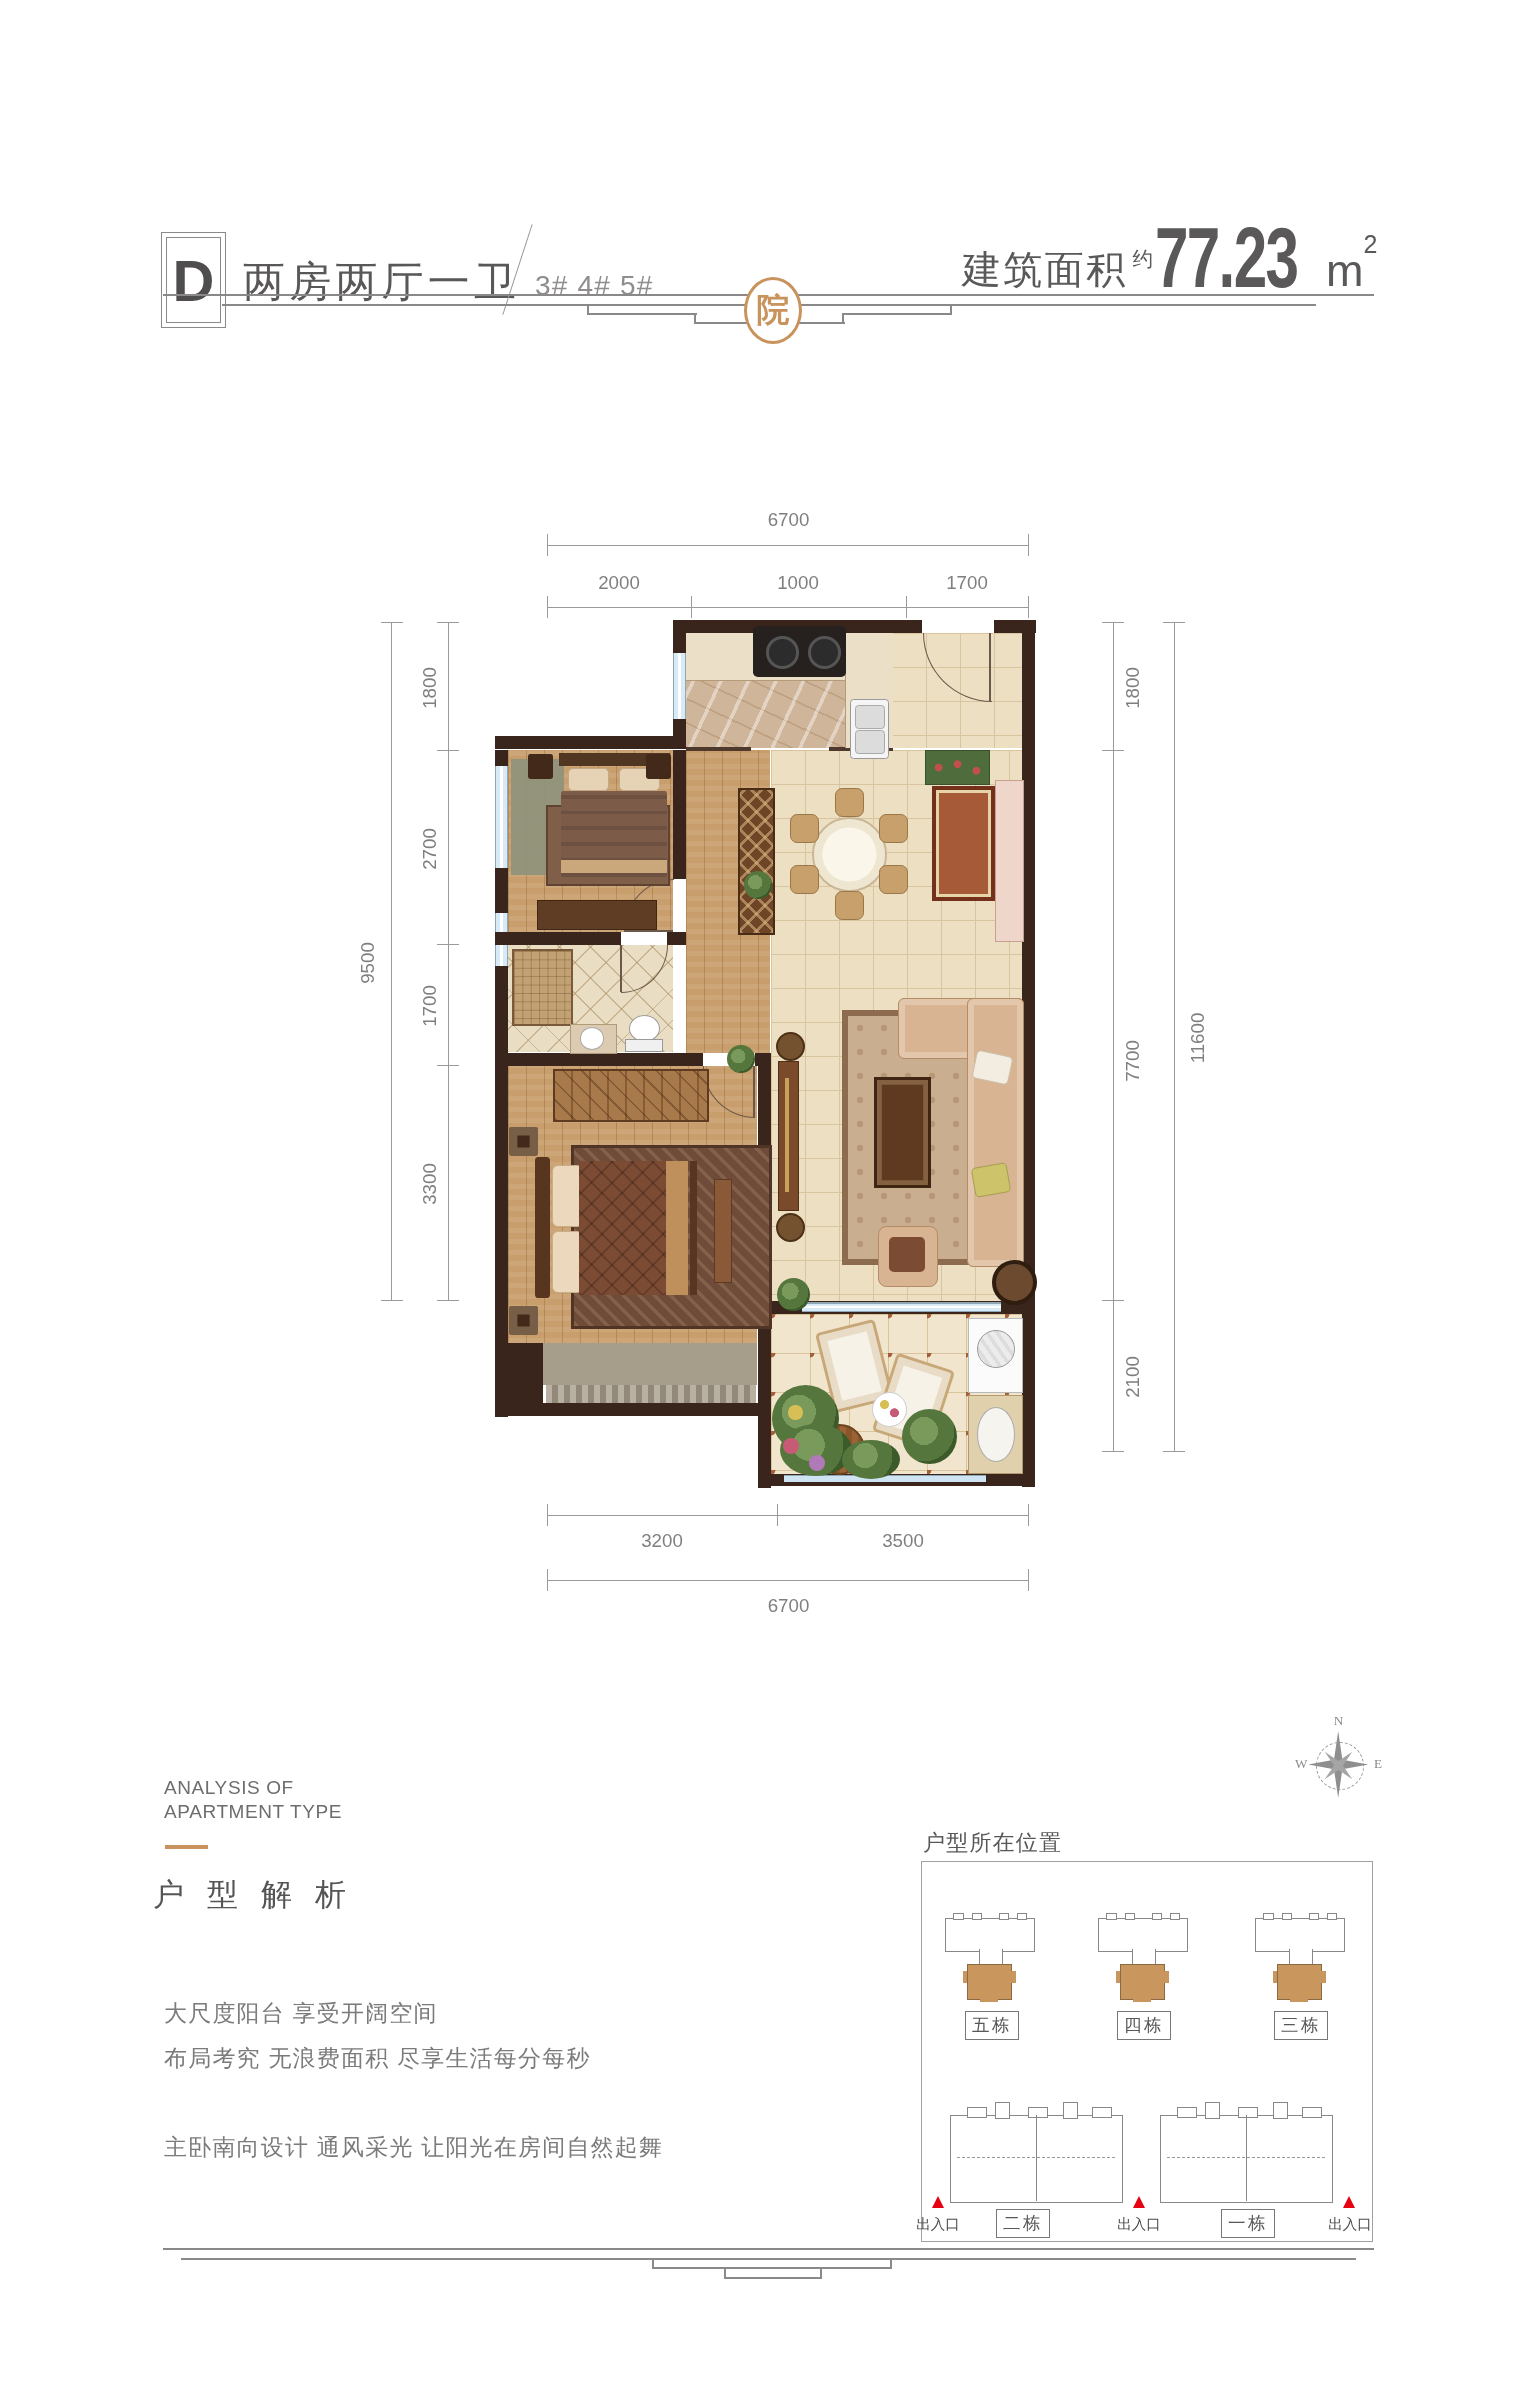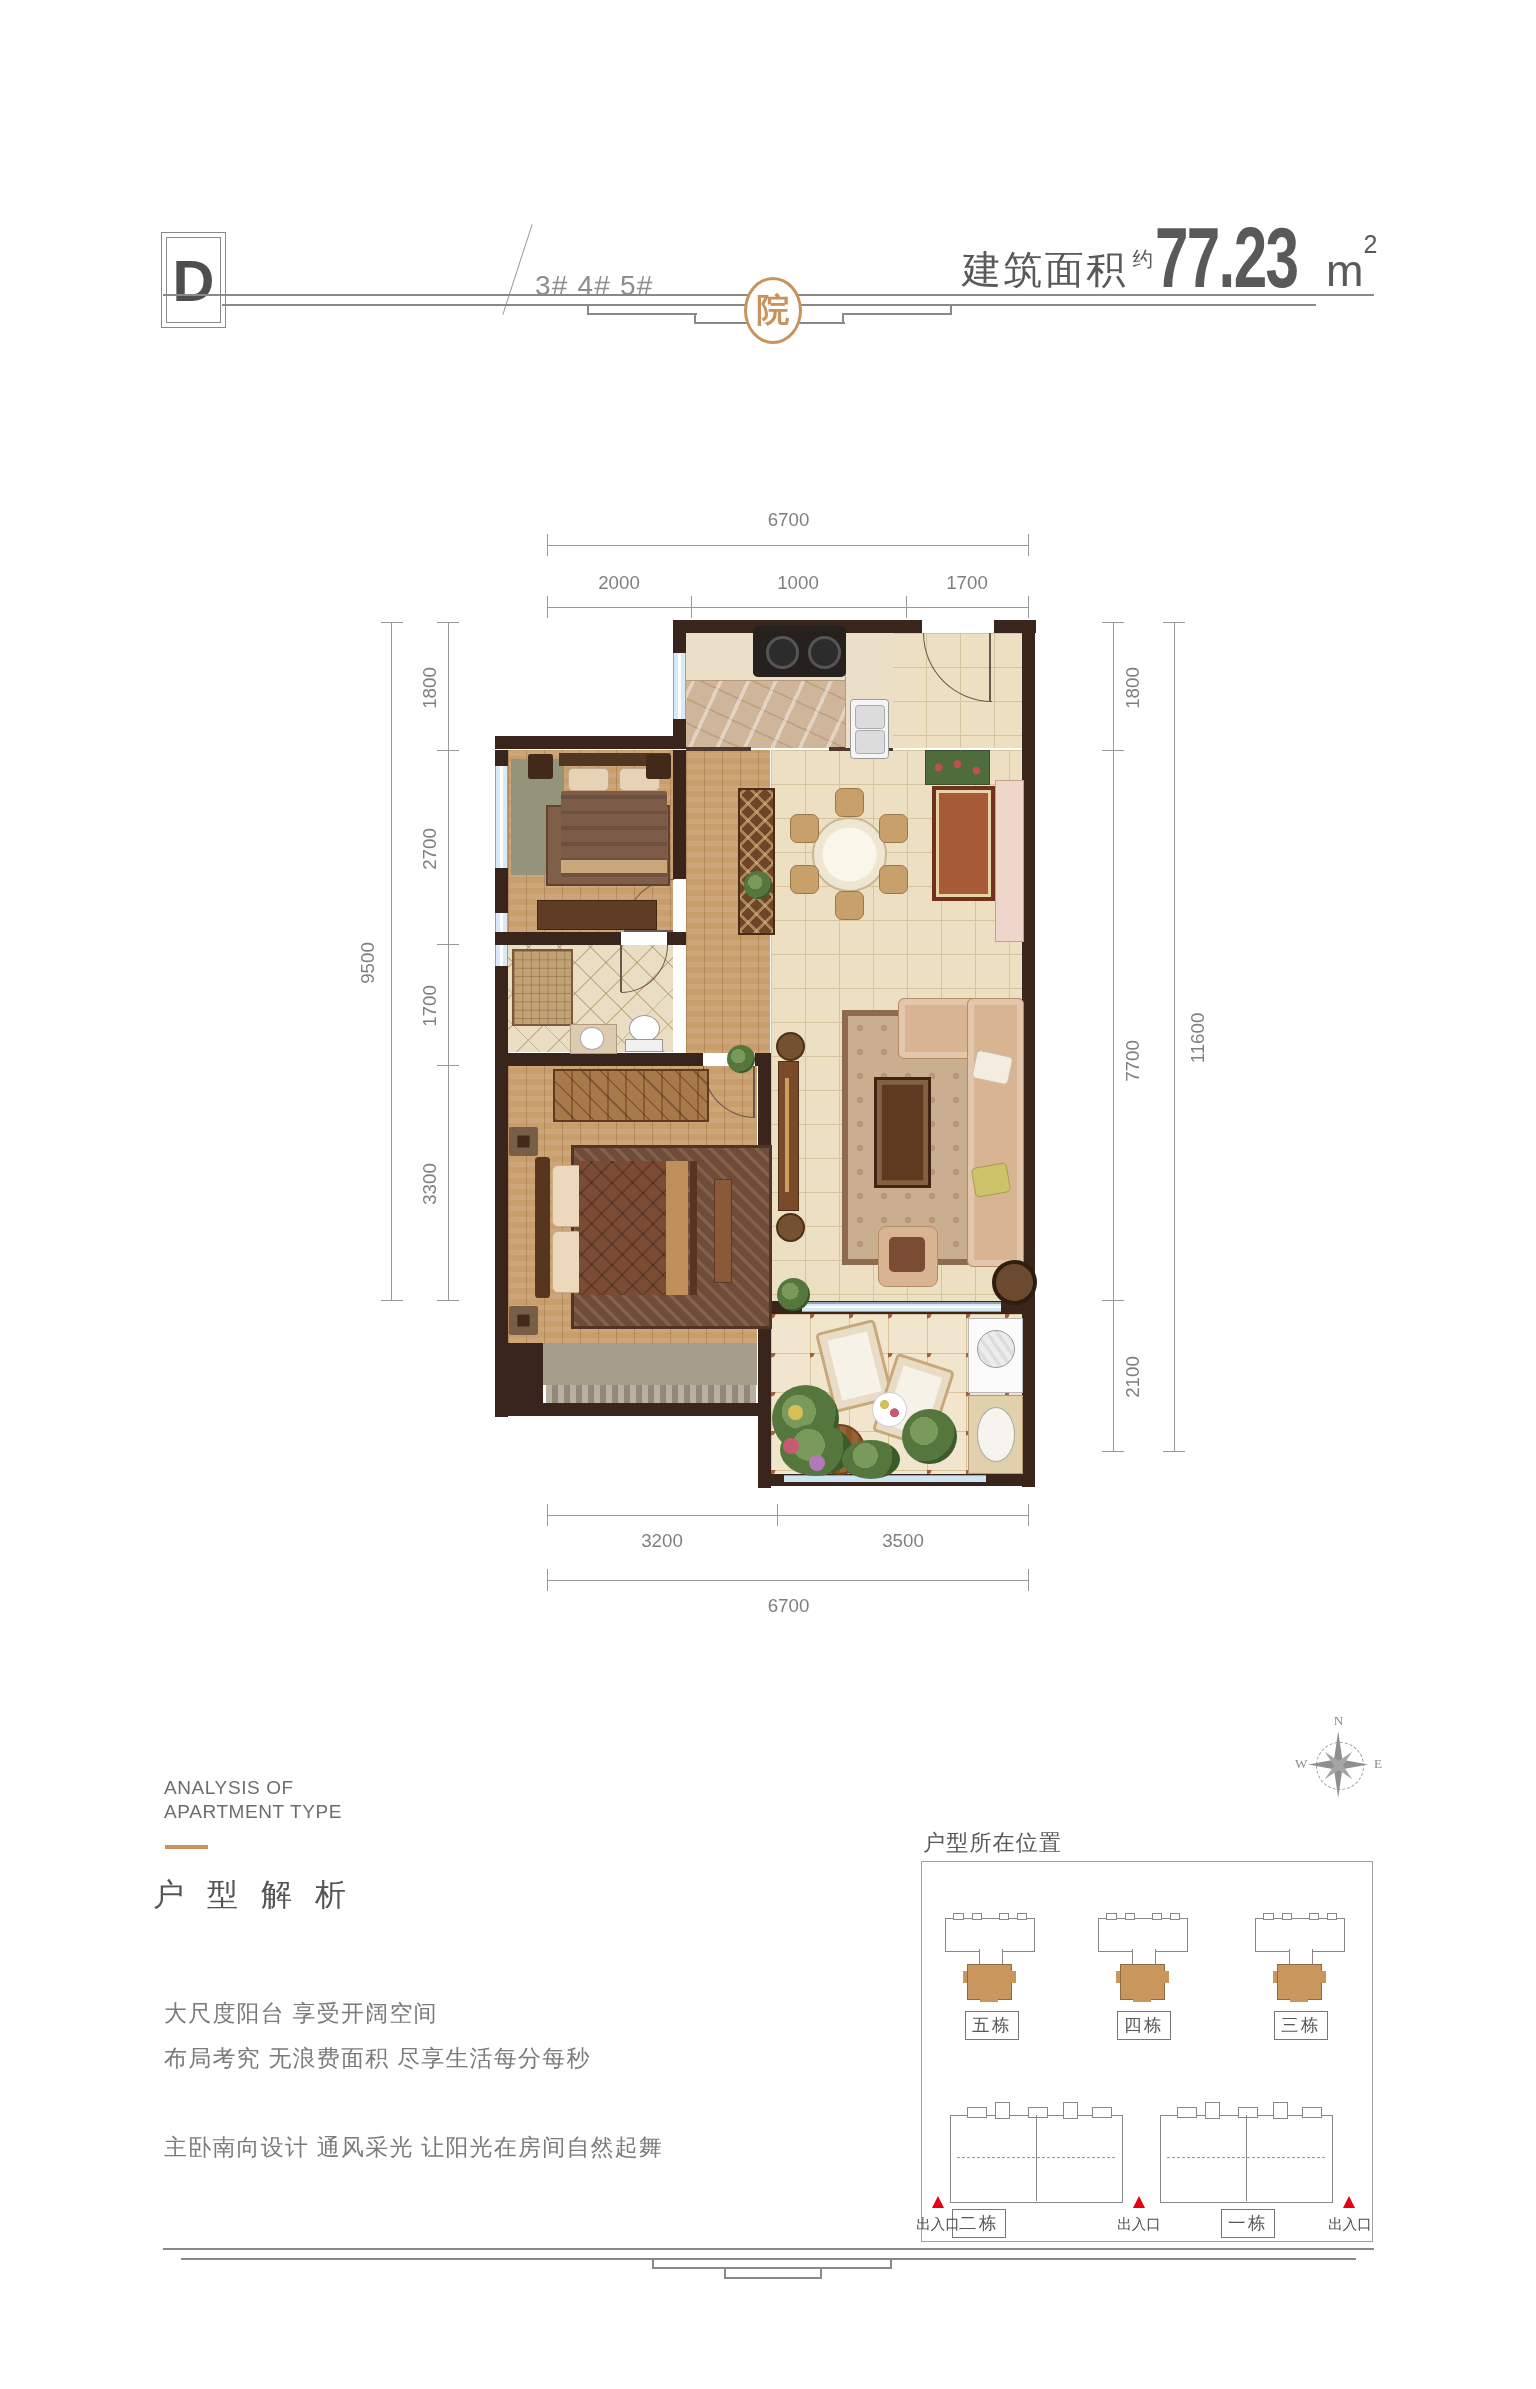--- a/index.html
+++ b/index.html
@@ -40,20 +40,21 @@
 </head>
 <body>
 
 <div class="page">
 
   <div class="a" style="left:161px;top:232px;width:63px;height:94px;border:1.8px solid #8a8888;">
     <div style="position:absolute;inset:4.2px;border:1.2px solid #8a8888;display:flex;align-items:center;justify-content:center;">
       <span style="font-size:58px;font-weight:bold;color:#4f4d4d;">D</span>
     </div>
   </div>
+  <div class="a" style="left:243px;top:240px;font-size:42px;color:#595757;letter-spacing:4.2px;line-height:84px;">两房两厅一卫</div>
   <div class="a" style="left:517px;top:222px;width:1.2px;height:95px;background:#9a9a9a;transform:rotate(18deg);"></div>
   <div class="a" style="left:535px;top:270px;font-size:28px;color:#8f8d8d;letter-spacing:1.2px;">3# 4# 5#</div>
 
   <div class="a" style="left:962px;top:199px;height:94px;display:flex;align-items:flex-end;">
     <span style="font-size:39px;color:#5a5858;letter-spacing:2.4px;line-height:1;margin-bottom:3.6px;">建筑面积</span>
     <span style="font-size:20.5px;color:#5a5858;line-height:1;margin:0 2.4px 24px 4.8px;">约</span>
     <span style="position:relative;display:inline-block;width:167px;height:66px;">
       <span style="position:absolute;left:0;bottom:0;font-size:86px;font-weight:bold;color:#5a5858;line-height:.82;letter-spacing:-2.4px;transform:scaleX(.70);transform-origin:left bottom;white-space:nowrap;">77.23</span>
     </span>
     <span style="font-size:45px;color:#5a5858;line-height:1;margin-left:3.6px;">m</span>
@@ -339,21 +340,21 @@
   <div class="a" style="left:1160px;top:2102px;width:173px;height:101px;">
     <div class="ybwing" style="left:0;top:13.2px;width:171px;height:86px;"></div>
     <div class="ybwing" style="left:17px;top:4.8px;width:18px;height:9.6px;"></div>
     <div class="ybwing" style="left:45px;top:0;width:13.2px;height:14.5px;"></div>
     <div class="ybwing" style="left:78px;top:4.8px;width:18px;height:9.6px;"></div>
     <div class="ybwing" style="left:113px;top:0;width:13.2px;height:14.5px;"></div>
     <div class="ybwing" style="left:142px;top:4.8px;width:18px;height:9.6px;"></div>
     <div class="a" style="left:86px;top:13.2px;width:1.2px;height:86px;background:#888;"></div>
     <div class="a" style="left:7.2px;top:55px;width:158px;border-top:1.2px dashed #9a9a9a;"></div>
   </div>
-  <div class="bldg-label" style="left:952px;top:2209px;">
+  <div class="bldg-label" style="left:996px;top:2209px;">
       <span>二栋</span>
     </div>
   <div class="bldg-label" style="left:1221px;top:2209px;">
       <span>一栋</span>
     </div>
 
   <div class="tri" style="left:932px;top:2196px;"></div>
   <div class="tri" style="left:1133px;top:2196px;"></div>
   <div class="tri" style="left:1343px;top:2196px;"></div>
   <div class="entr" style="left:902px;top:2215px;"><span>出入口</span></div>

